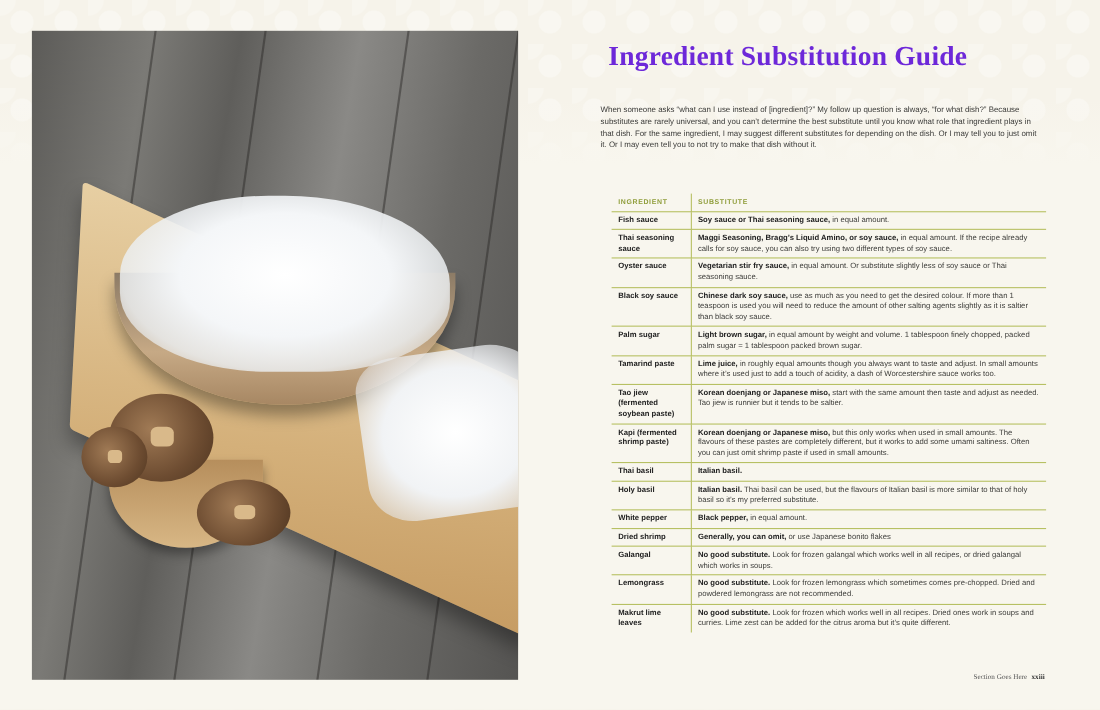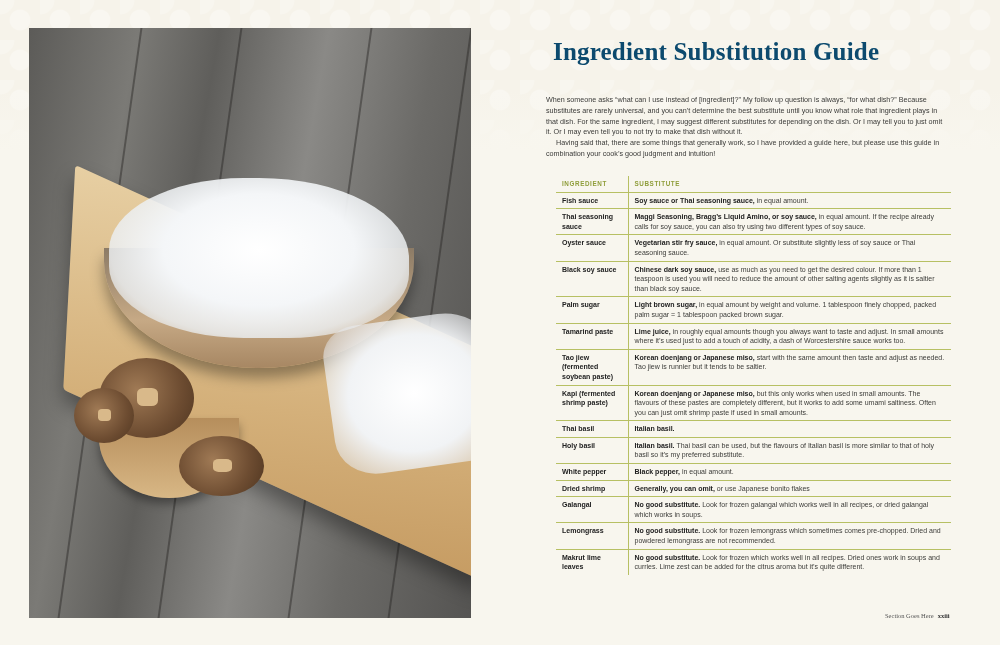--- a/index.html
+++ b/index.html
@@ -60,21 +60,21 @@
     border-radius: 0 0 70px 70px / 0 0 60px 60px;
     background: linear-gradient(to bottom, #b68e5c, #d8b785);
     box-shadow: 0 6px 10px rgba(0,0,0,0.35);
   }
   .mushroom { position: absolute; border-radius: 50%; background: radial-gradient(circle at 40% 40%, #a07a55, #6d4c31 60%, #4d341f); }
   .mushroom .stem { position: absolute; left: 40%; top: 38%; width: 22%; height: 22%; border-radius: 30%; background: #d9b98a; }
   
   .title {
     position: absolute; left: 553px; top: 38px;
     font-family: "Liberation Serif", serif; font-weight: bold;
-    font-size: 25px; color: #0c4a6e; letter-spacing: 0.2px;
+    font-size: 25px; color: #6d28d9; letter-spacing: 0.2px;
   }
   .intro {
     position: absolute; left: 546px; top: 95px; width: 400px;
     font-size: 7.2px; line-height: 10.8px; color: #3a3a38;
   }
   .intro p { text-indent: 0; }
   .intro p + p { text-indent: 10px; }
   table.guide {
     position: absolute; left: 556px; top: 176px; width: 395px;
     border-collapse: collapse; font-size: 7px; line-height: 9.6px; color: #3b3b38;
@@ -120,21 +120,20 @@
     </div>
   <div class="mushroom" style="left:150px;top:408px;width:85px;height:60px">
       <div class="stem"></div>
     </div>
 </div>
 
 <h1 class="title">Ingredient Substitution Guide</h1>
 
 <div class="intro">
   <p>When someone asks “what can I use instead of [ingredient]?” My follow up question is always, “for what dish?” Because substitutes are rarely universal, and you can’t determine the best substitute until you know what role that ingredient plays in that dish. For the same ingredient, I may suggest different substitutes for depending on the dish. Or I may tell you to just omit it. Or I may even tell you to not try to make that dish without it.</p>
-  <p>Having said that, there are some things that generally work, so I have provided a guide here, but please use this guide in combination your cook’s good judgment and intuition!</p>
 </div>
 
 <table class="guide">
   <thead>
     <tr>
       <th>INGREDIENT</th>
       <th>SUBSTITUTE</th>
     </tr>
   </thead>
   <tbody id="guide-body">

